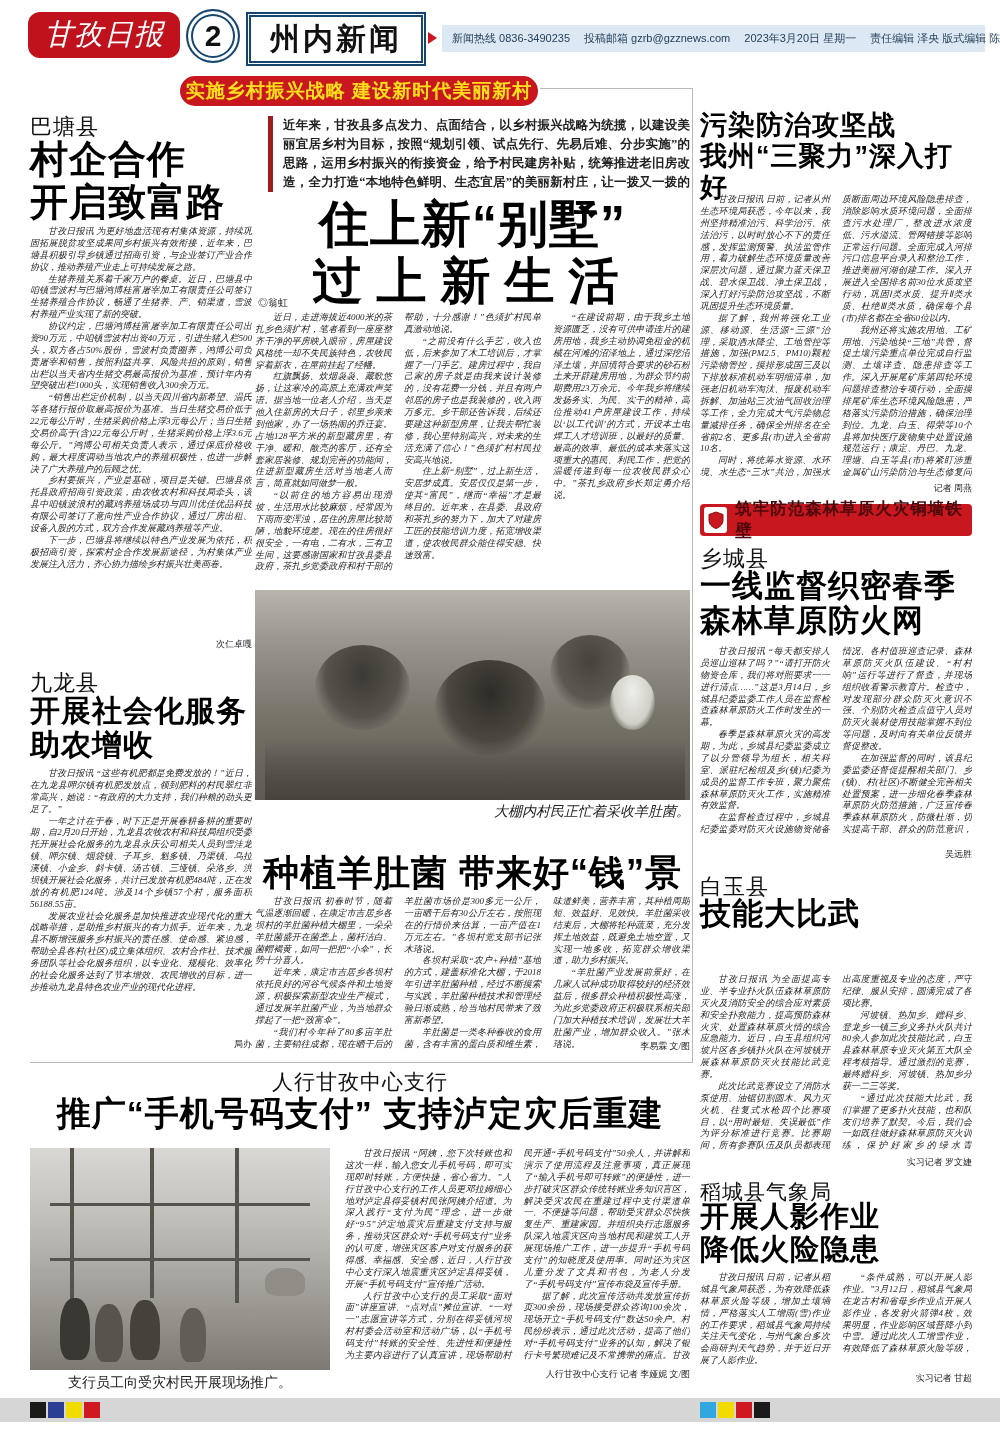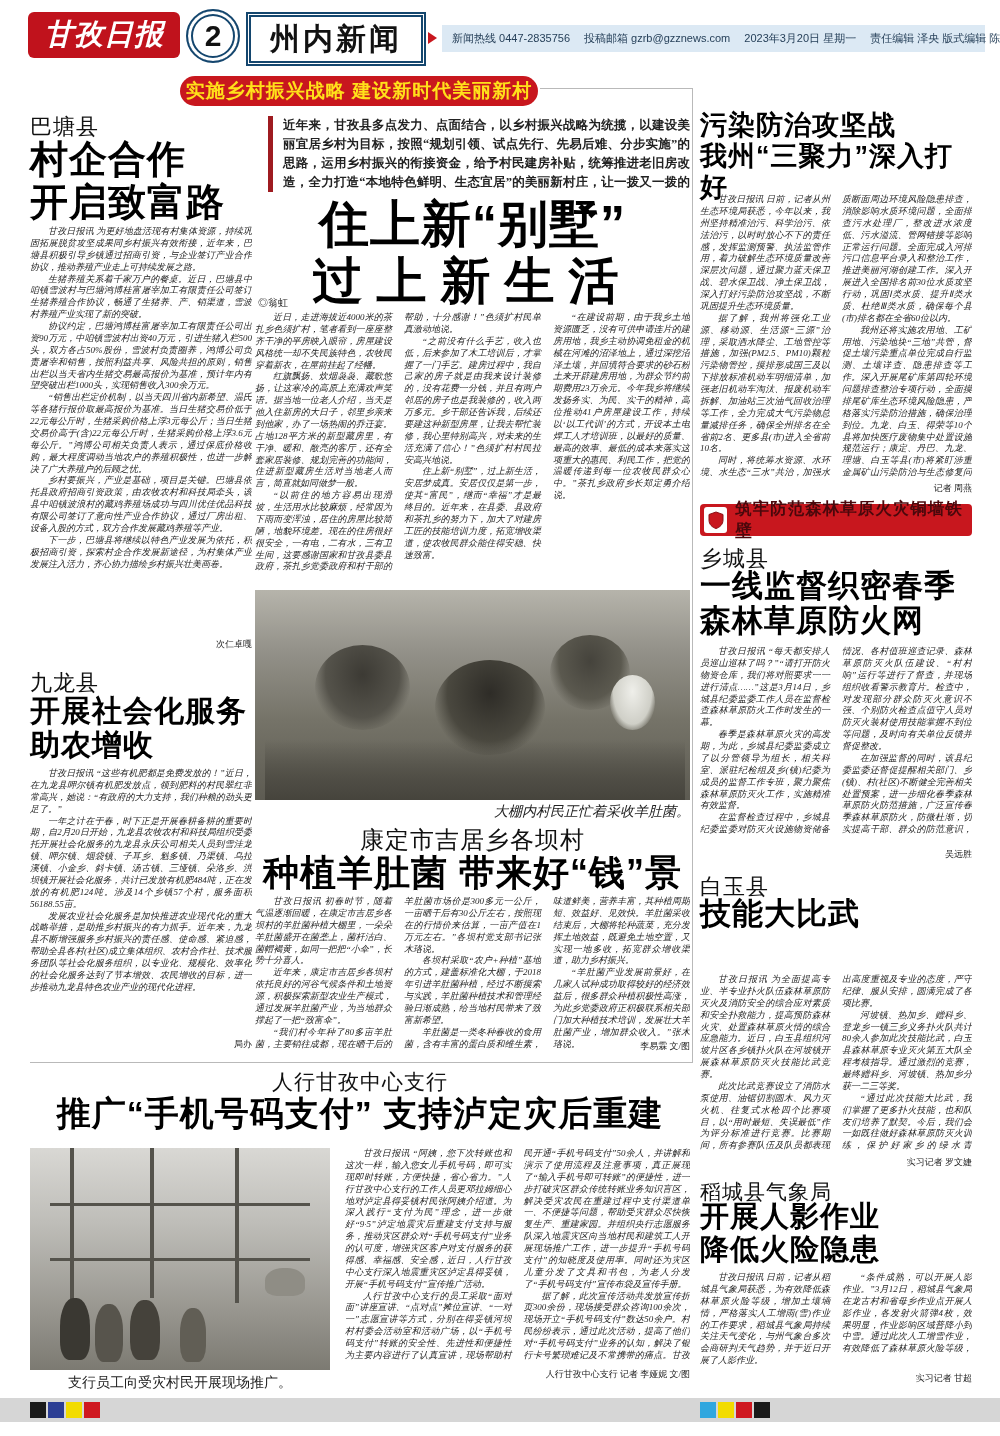--- a/index.html
+++ b/index.html
@@ -1,20 +1,20 @@
 <!DOCTYPE html>
 <html><head>
 <meta charset="utf-8">
 <style>
   html,body{margin:0;padding:0;background:#ffffff;}
   .page{position:relative;width:1000px;height:1436px;background:#fff;overflow:hidden;
         font-family:"Liberation Sans",sans-serif;color:#1c1c1c;}
   
-  .logo{position:absolute;left:28px;top:12px;width:152px;height:46px;background:#c0121c;border-radius:6px;
-        color:#fff;font-family:"Liberation Serif",serif;font-style:italic;font-weight:700;font-size:29px;
+  .logo{position:absolute;left:28px;top:12px;width:152px;height:46px;background:#c0121c;border-radius:12px;
+        color:#fff;font-family:"Liberation Serif",serif;font-style:italic;font-weight:400;font-size:29px;
         display:flex;align-items:center;justify-content:center;letter-spacing:1px;}
   .page-badge{position:absolute;left:186px;top:9px;width:50px;height:50px;border-radius:50%;background:#fff;
         border:2px solid #14466e;box-shadow:inset 0 0 0 3px #fff, inset 0 0 0 5px #14466e;
         display:flex;align-items:center;justify-content:center;font-size:30px;font-weight:900;color:#111;}
   .section-box{position:absolute;left:246px;top:12px;width:170px;height:44px;background:#fff;
         border:5px double #14466e;display:flex;align-items:center;justify-content:center;
         font-size:30px;font-weight:700;letter-spacing:3px;color:#111;}
   .mast-arrow{position:absolute;left:428px;top:32px;width:0;height:0;border-left:9px solid #c8171e;
         border-top:6px solid transparent;border-bottom:6px solid transparent;}
   .info-bar{position:absolute;left:442px;top:25px;width:543px;height:27px;background:#dce9f4;
@@ -60,21 +60,21 @@
 </head>
 <body>
 
 <div class="page">
 
   <div class="logo">甘孜日报</div>
   <div class="page-badge">2</div>
   <div class="section-box">州内新闻</div>
   <div class="mast-arrow"></div>
   <div class="info-bar">
-    <span>新闻热线 0447-2835756</span>
+    <span>新闻热线 0836-3490235</span>
     <span>投稿邮箱 gzrb@gzznews.com</span>
     <span>2023年3月20日 星期一</span>
     <span>责任编辑 泽央  版式编辑 陈雪峰</span>
   </div>
 
   <div class="banner-top">实施乡村振兴战略 建设新时代美丽新村</div>
 
   <div class="rule" style="left:540px;top:88px;width:153px;height:1px;"></div>
   <div class="rule" style="left:692px;top:88px;width:1px;height:974px;"></div>
   <div class="rule" style="left:30px;top:1062px;width:663px;height:1px;"></div>
@@ -124,21 +124,20 @@
 
   <div class="photo photo-main" style="left:255px;top:590px;width:435px;height:210px;">
     <div class="fig" style="left:60px;top:55px;width:95px;height:85px;background:radial-gradient(ellipse at 50% 35%,#3c3a34 0%,#55534b 55%,transparent 75%);"></div>
     <div class="fig" style="left:180px;top:70px;width:110px;height:95px;background:radial-gradient(ellipse at 50% 35%,#2e2c27 0%,#4a483f 55%,transparent 75%);"></div>
     <div class="fig" style="left:295px;top:45px;width:80px;height:75px;background:radial-gradient(ellipse at 50% 35%,#45433c 0%,#5b594f 55%,transparent 75%);"></div>
     <div class="fig" style="left:355px;top:85px;width:45px;height:55px;background:radial-gradient(ellipse at 50% 30%,#efefea 0%,#cfcfc7 60%,transparent 78%);"></div>
     <div class="fig" style="left:10px;top:150px;width:420px;height:70px;background:linear-gradient(180deg,transparent 0%,#4e4c44 60%,#413f38 100%);border-radius:0;"></div>
   </div>
   <div class="caption" style="left:255px;top:803px;width:435px;text-align:right;font-style:italic;">大棚内村民正忙着采收羊肚菌。</div>
 
-  <div class="kicker center abs" style="left:255px;top:824px;width:435px;font-size:24px;position:absolute;">康定市吉居乡各坝村</div>
   <div class="headline center" style="left:255px;top:852px;width:435px;font-size:36px;">种植羊肚菌 带来好“钱”景</div>
   <div class="body cols3" style="left:255px;top:896px;width:435px;height:158px;">
     <p>甘孜日报讯 初春时节，随着气温逐渐回暖，在康定市吉居乡各坝村的羊肚菌种植大棚里，一朵朵羊肚菌盛开在菌垄上，菌杆洁白、菌帽褐黄，如同一把把“小伞”，长势十分喜人。</p>
     <p>近年来，康定市吉居乡各坝村依托良好的河谷气候条件和土地资源，积极探索新型农业生产模式，通过发展羊肚菌产业，为当地群众撑起了一把“致富伞”。</p>
     <p>“我们村今年种了80多亩羊肚菌，主要销往成都，现在晒干后的羊肚菌市场价是300多元一公斤，一亩晒干后有30公斤左右，按照现在的行情价来估算，一亩产值在1万元左右。”各坝村党支部书记张木珞说。</p>
     <p>各坝村采取“农户+种植”基地的方式，建盖标准化大棚，于2018年引进羊肚菌种植，经过不断摸索与实践，羊肚菌种植技术和管理经验日渐成熟，给当地村民带来了致富新希望。</p>
     <p>羊肚菌是一类冬种春收的食用菌，含有丰富的蛋白质和维生素，味道鲜美，营养丰富，其种植周期短、效益好、见效快。羊肚菌采收结束后，大棚将轮种蔬菜，充分发挥土地效益，既避免土地空置，又实现一地多收，拓宽群众增收渠道，助力乡村振兴。</p>
     <p>“羊肚菌产业发展前景好，在几家人试种成功取得较好的经济效益后，很多群众种植积极性高涨，为此乡党委政府正积极联系相关部门加大种植技术培训，发展壮大羊肚菌产业，增加群众收入。”张木珞说。</p>
   </div>
   <div class="byline abs" style="left:545px;top:1040px;width:145px;">李易霖 文/图</div>

